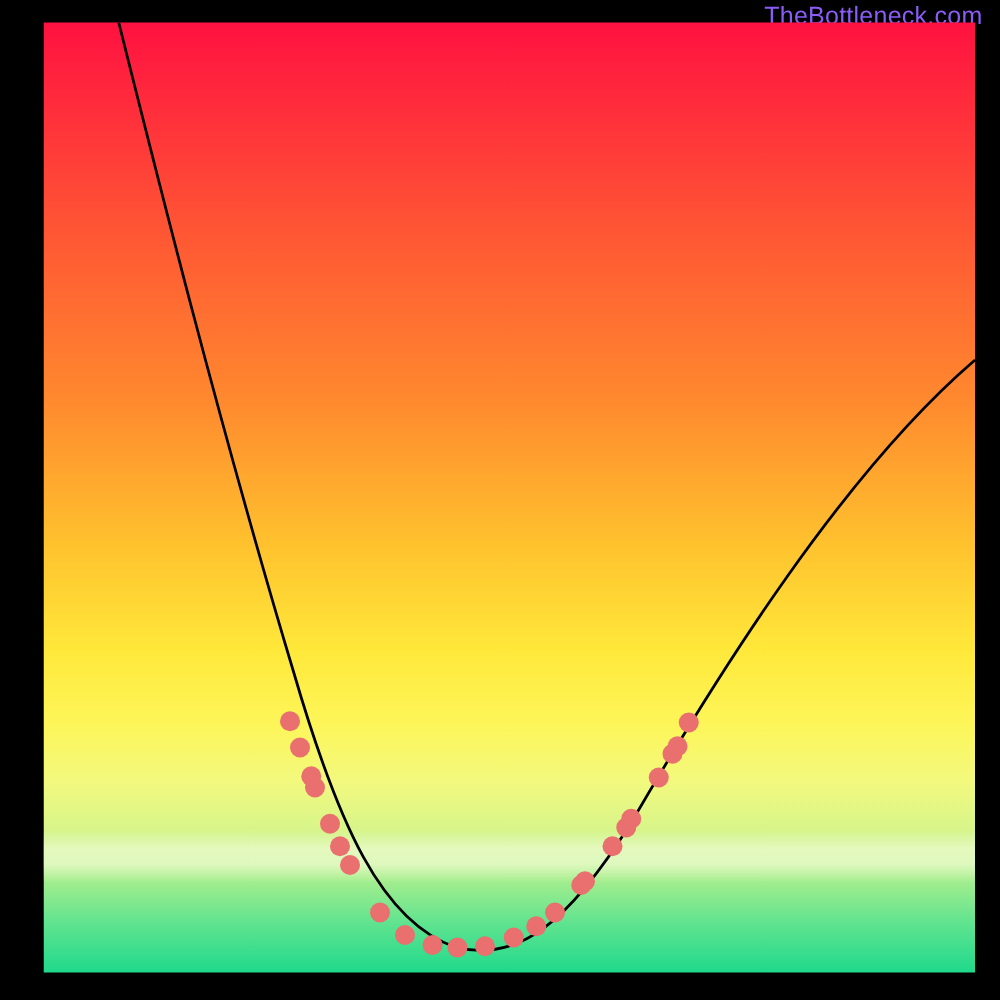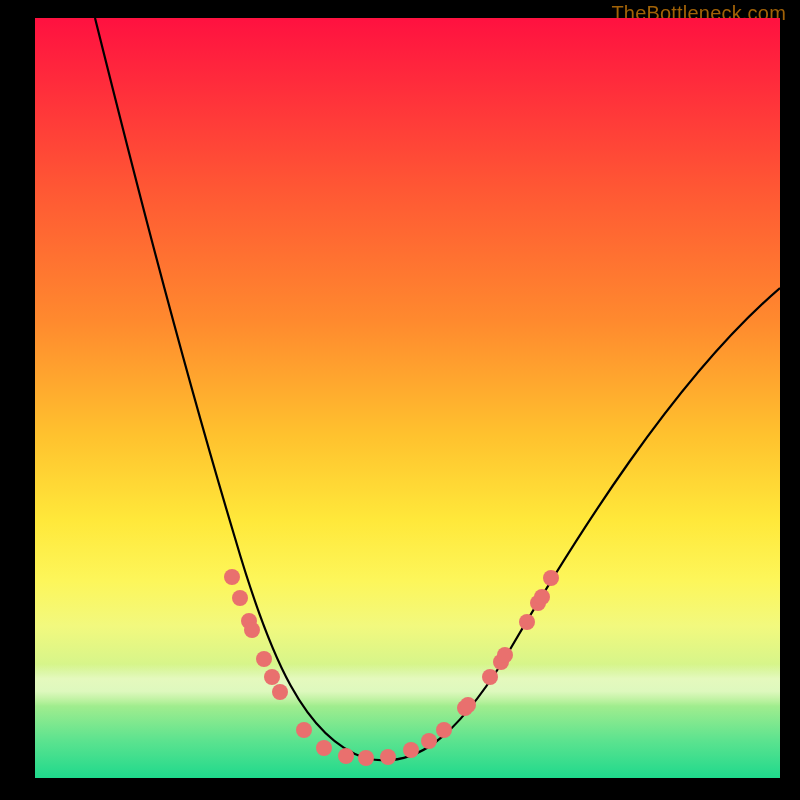--- a/index.html
+++ b/index.html
@@ -53,21 +53,21 @@
       rgba(255,255,230,0.55) 35%,
       rgba(255,255,230,0.55) 65%,
       rgba(255,255,230,0) 100%
     );
     pointer-events: none;
   }
   .watermark {
     position: absolute;
     top: 2px;
     right: 14px;
-    color: #a16207;
+    color: #8b5cf6;
     font-size: 20px;
     font-weight: 400;
     letter-spacing: 0.2px;
   }
   svg.overlay {
     position: absolute;
     left: 0;
     top: 0;
     width: 745px;
     height: 760px;

